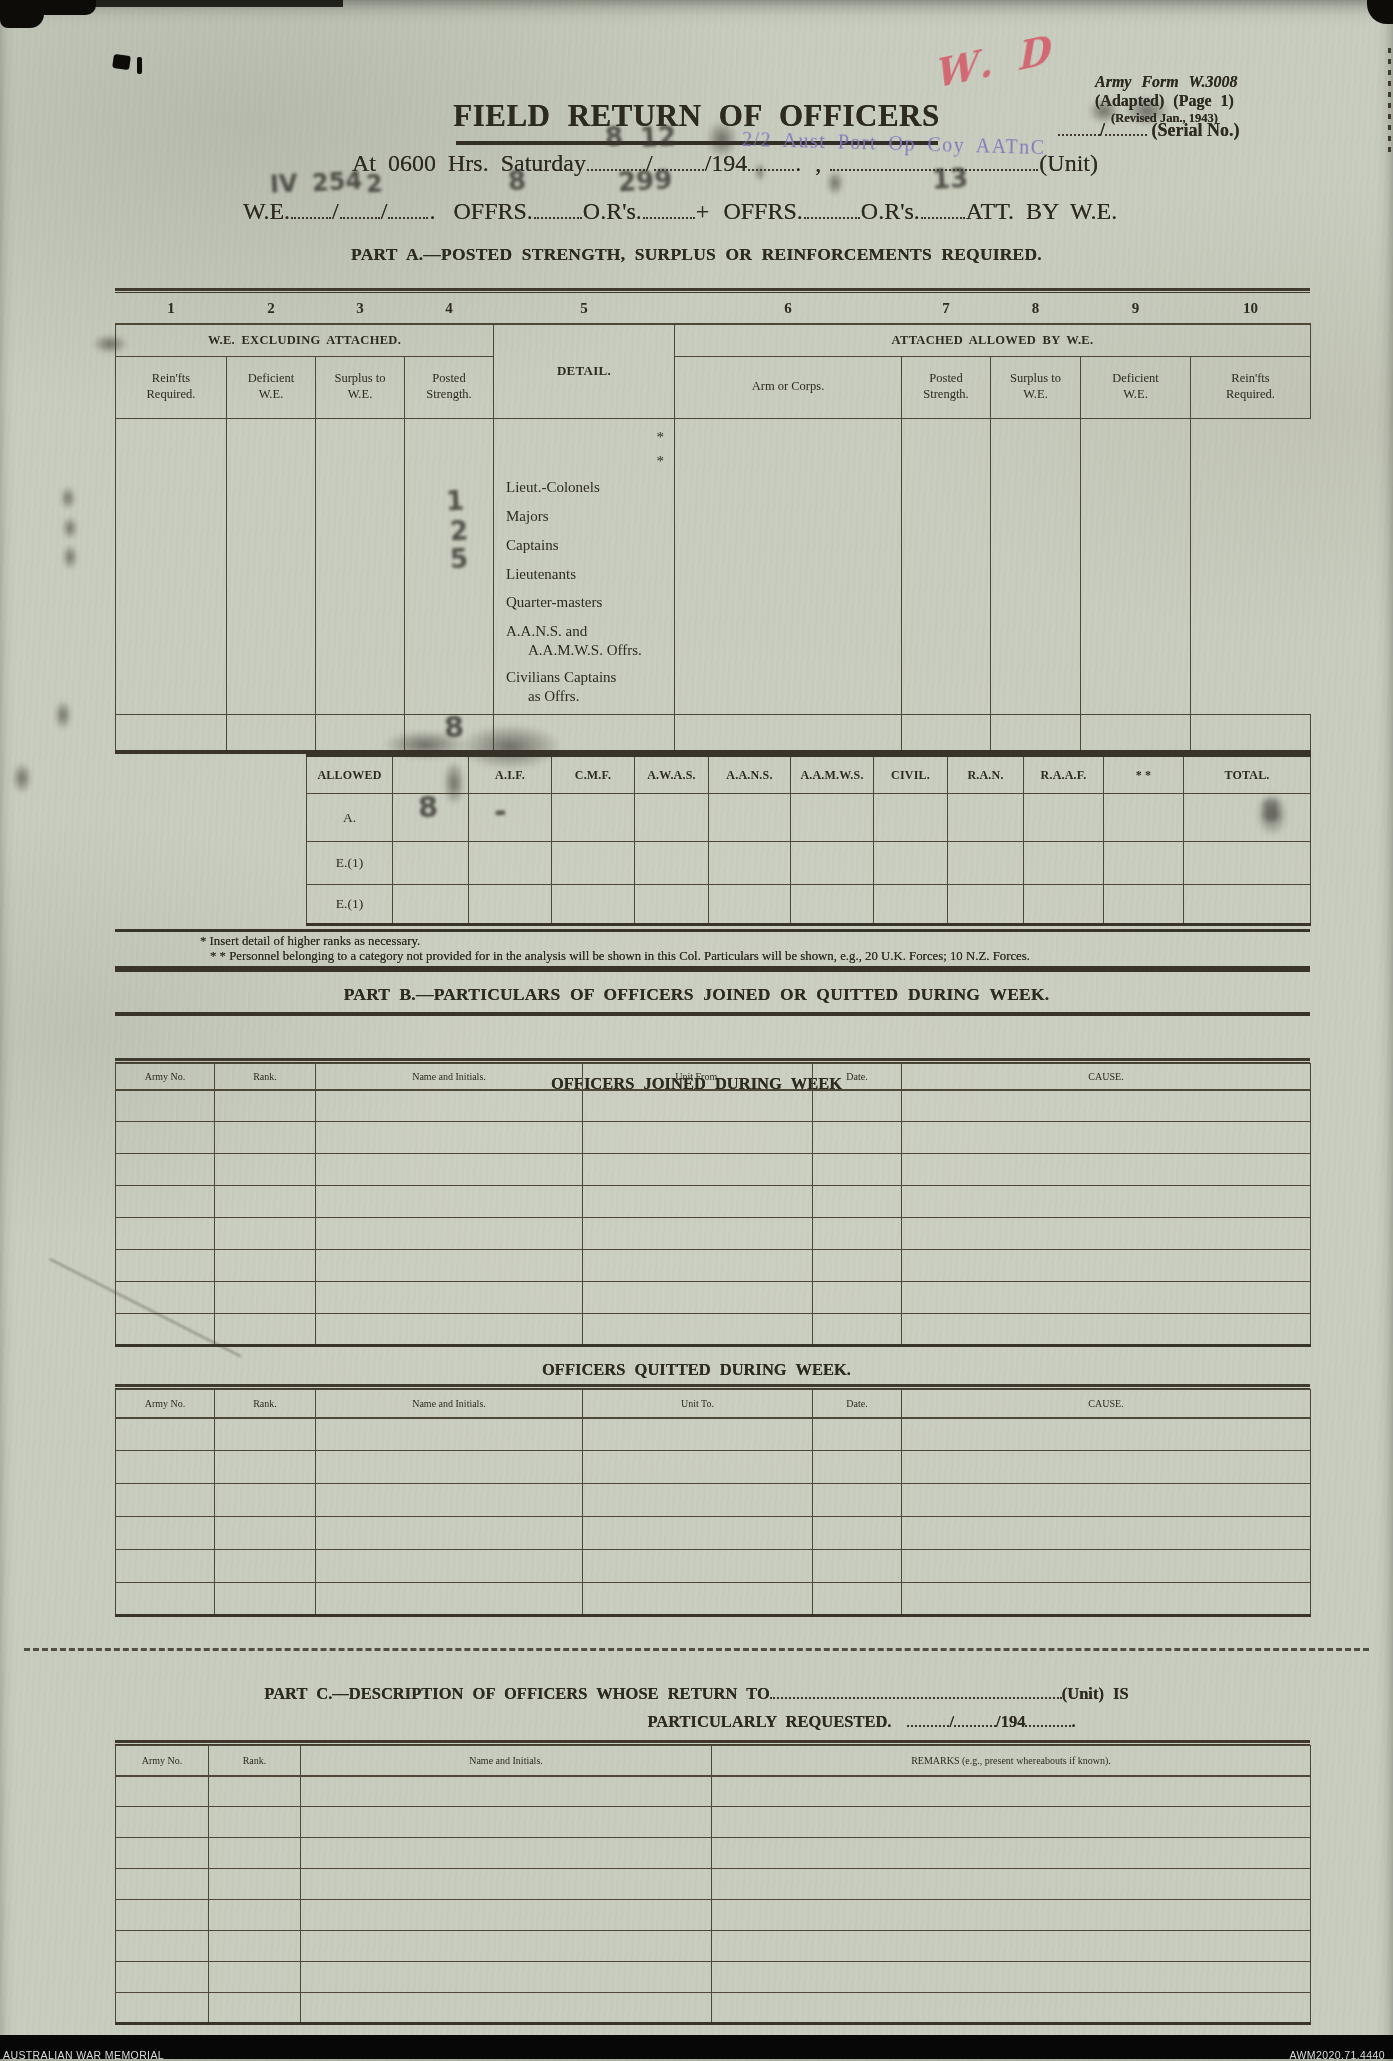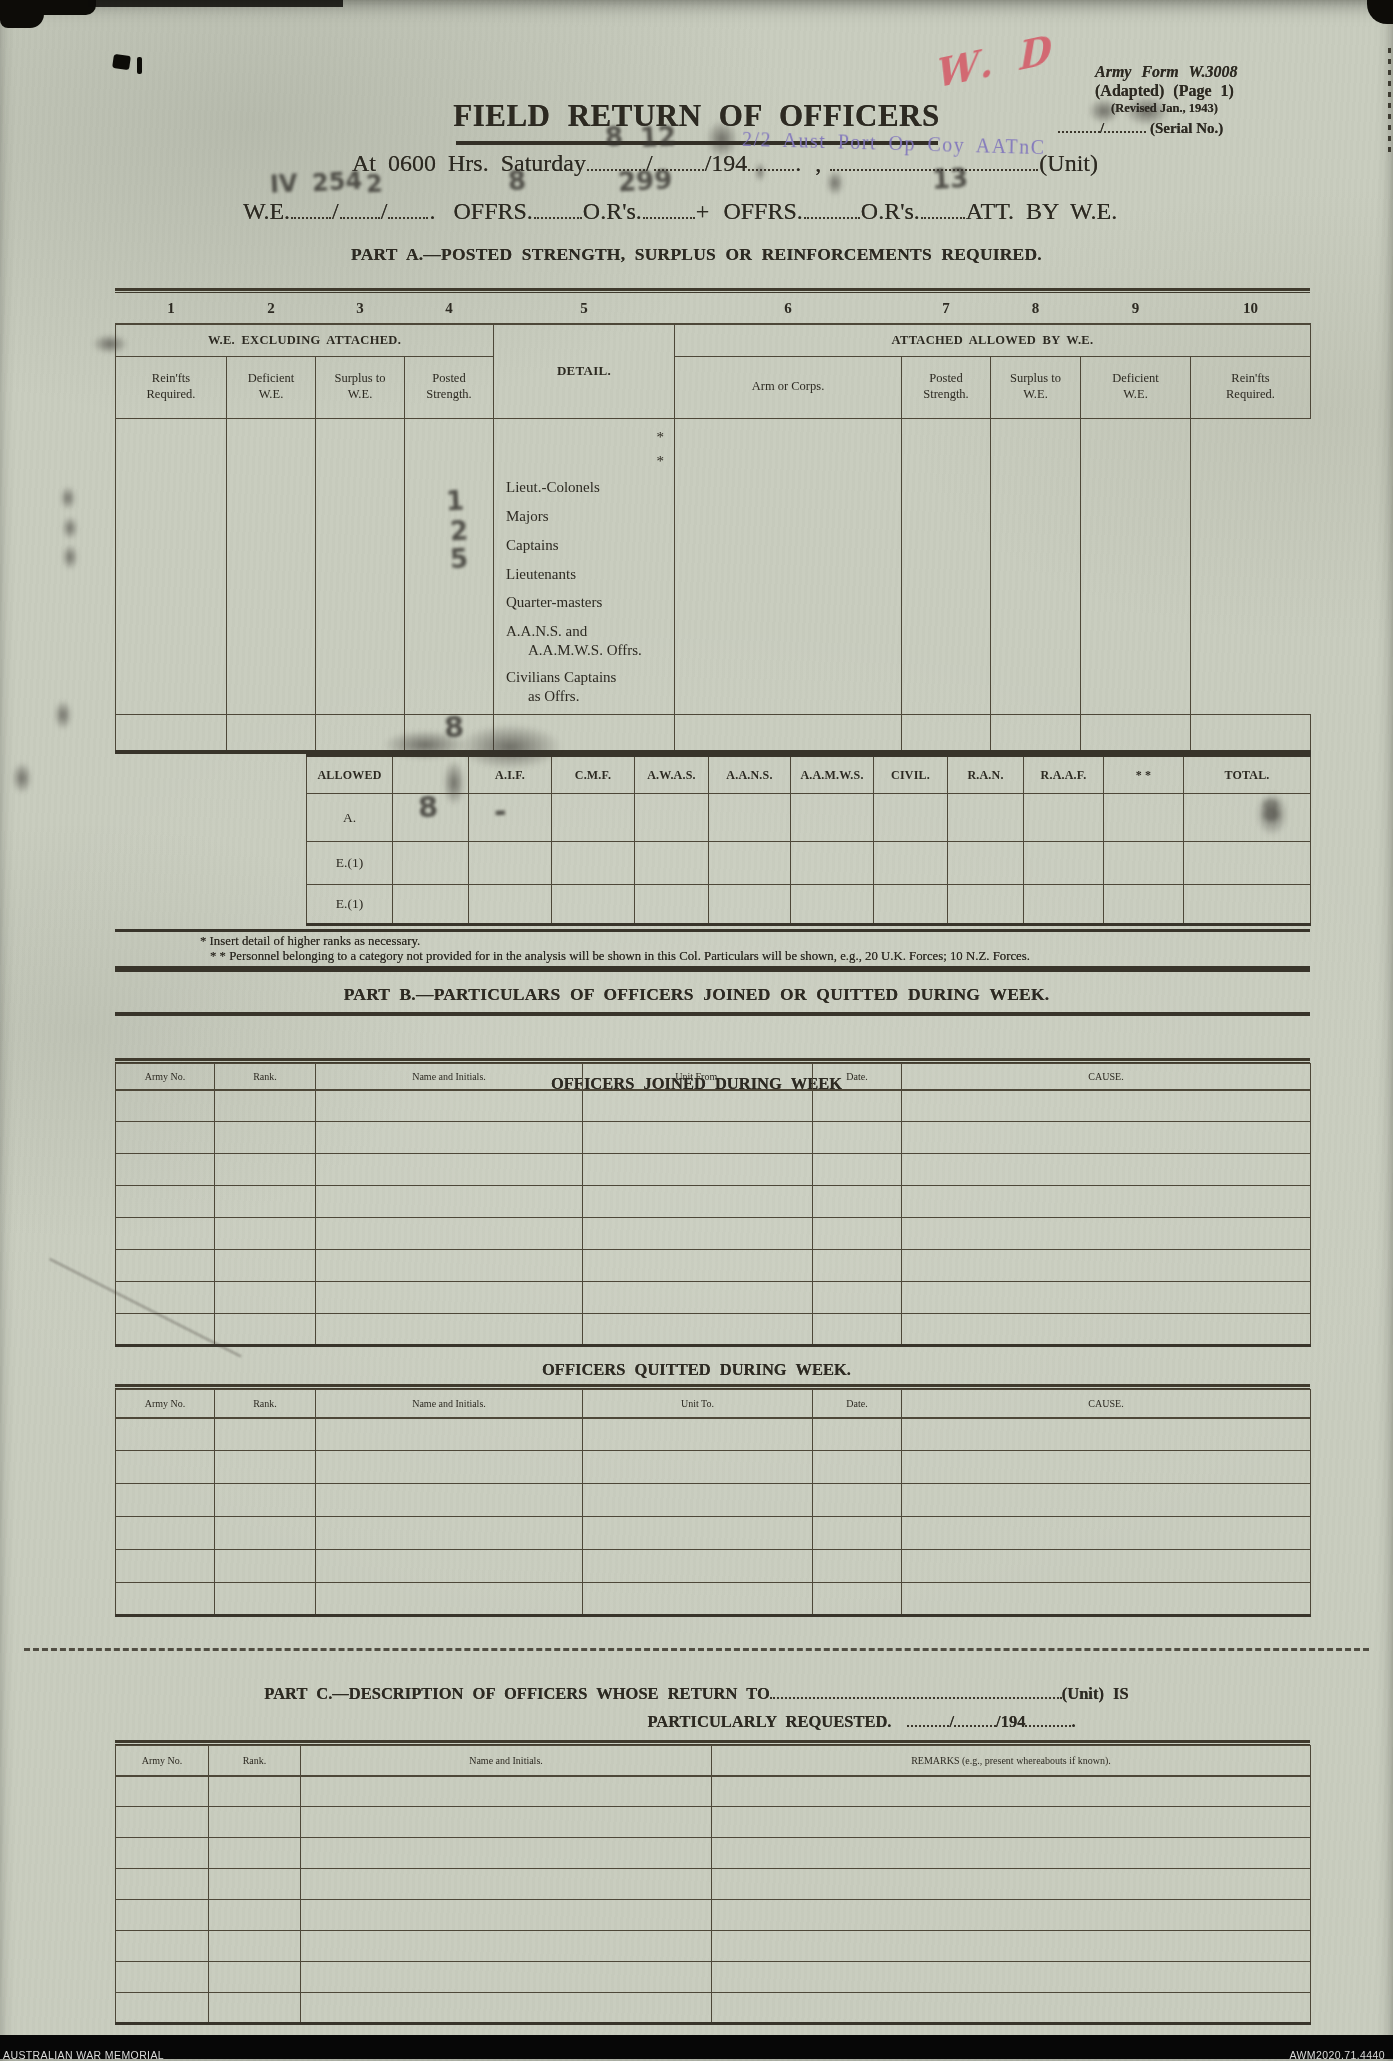--- a/index.html
+++ b/index.html
@@ -39,24 +39,24 @@
       color:#7f74bd;letter-spacing:1.5px;word-spacing:5px;transform:rotate(1.6deg);
       opacity:.92;filter:blur(.3px);white-space:nowrap;}
   .reds{position:absolute;left:936px;top:38px;font:700 38px "DejaVu Serif",serif;font-style:italic;
       color:#d55160;transform:rotate(-12deg) skewX(-12deg);letter-spacing:7px;opacity:.8;filter:blur(.5px);}
   
   .title-wrap{position:absolute;left:0;right:0;top:98px;text-align:center;}
   .title{font-weight:700;font-size:31px;letter-spacing:.5px;word-spacing:9px;}
   .title-rule{position:absolute;left:50%;transform:translateX(-50%);top:141px;width:482px;height:4px;background:#332f26;}
   
   .meta{position:absolute;left:1095px;top:63px;width:230px;line-height:1.18;}
-  .meta .l1{font-style:italic;font-weight:700;font-size:16px;word-spacing:6px;}
+  .meta .l1{font-style:italic;font-weight:700;font-size:16px;word-spacing:6px;margin-top:10px;}
   .meta .l2{font-weight:700;font-size:16px;word-spacing:5px;}
   .meta .l3{font-weight:700;font-size:12.5px;padding-left:16px;}
-  .serial{position:absolute;left:1058px;top:120px;font-weight:700;font-size:15px;white-space:nowrap;}
+  .serial{position:absolute;left:1058px;top:120px;font-weight:700;font-size:18px;white-space:nowrap;}
   
   .fline{position:absolute;font-weight:400;font-size:24px;white-space:nowrap;}
   .fline .d{margin:0 1px;}
   
   .rule{position:absolute;background:var(--heavy);}
   .rule-double{height:5px;border-top:3px solid #3f3a2d;border-bottom:1px solid #3f3a2d;box-sizing:border-box;}
   .dashes{position:absolute;left:24px;top:1648px;width:1345px;border-top:3px dashed #3d392e;opacity:.85;}
   
   .ctr{position:absolute;left:0;right:0;text-align:center;}
   .ph{font-weight:700;font-size:17.5px;word-spacing:5px;letter-spacing:.2px;}

